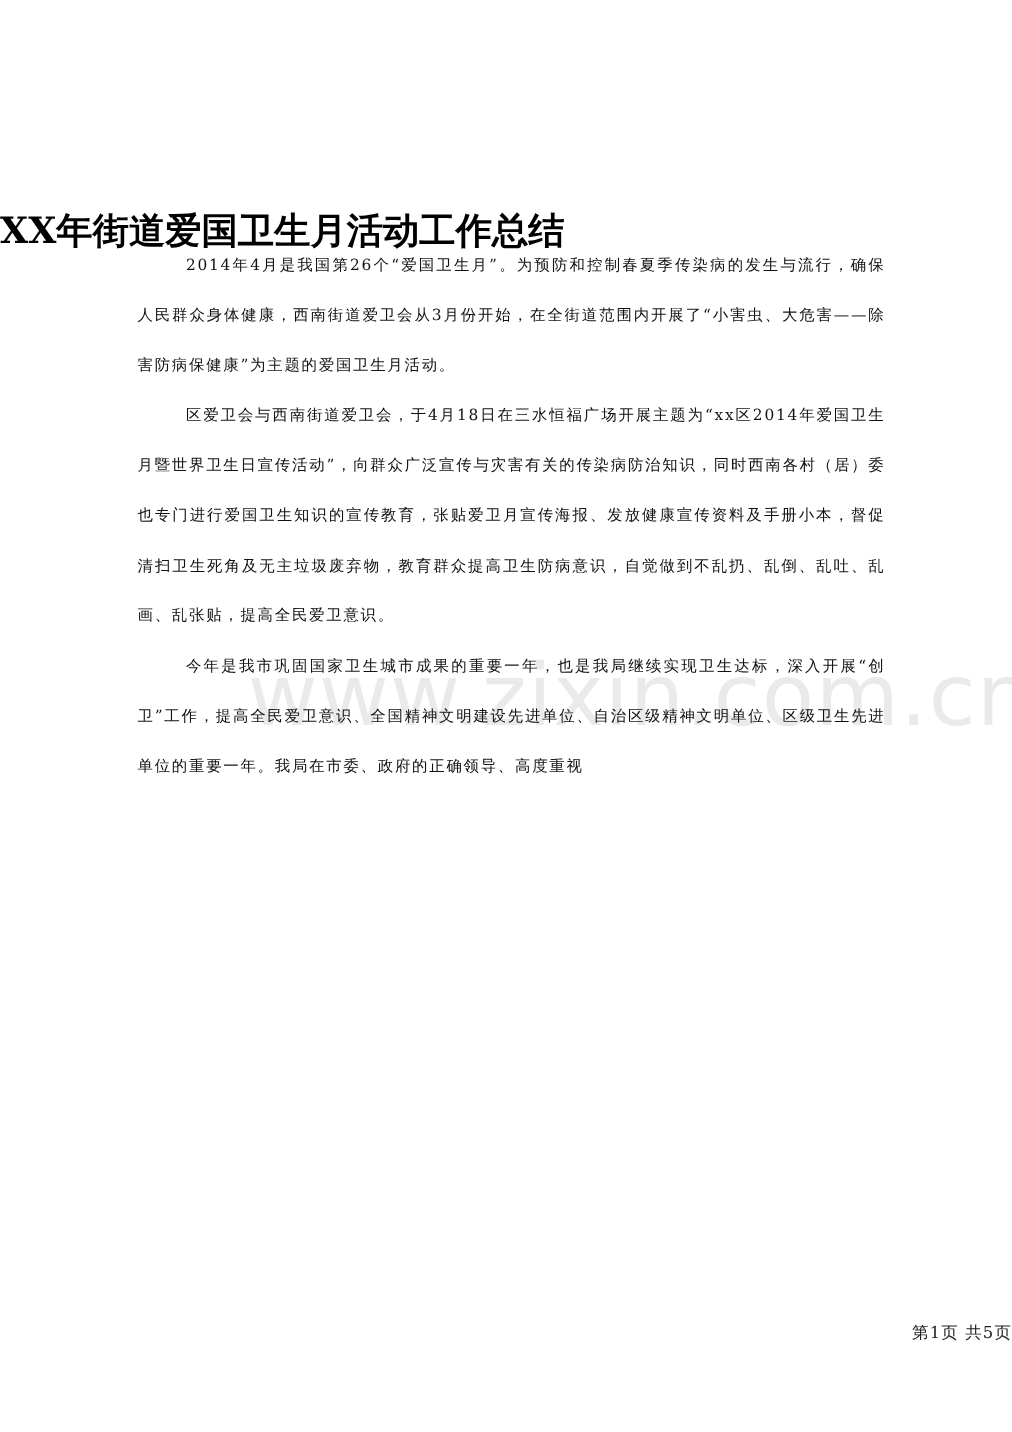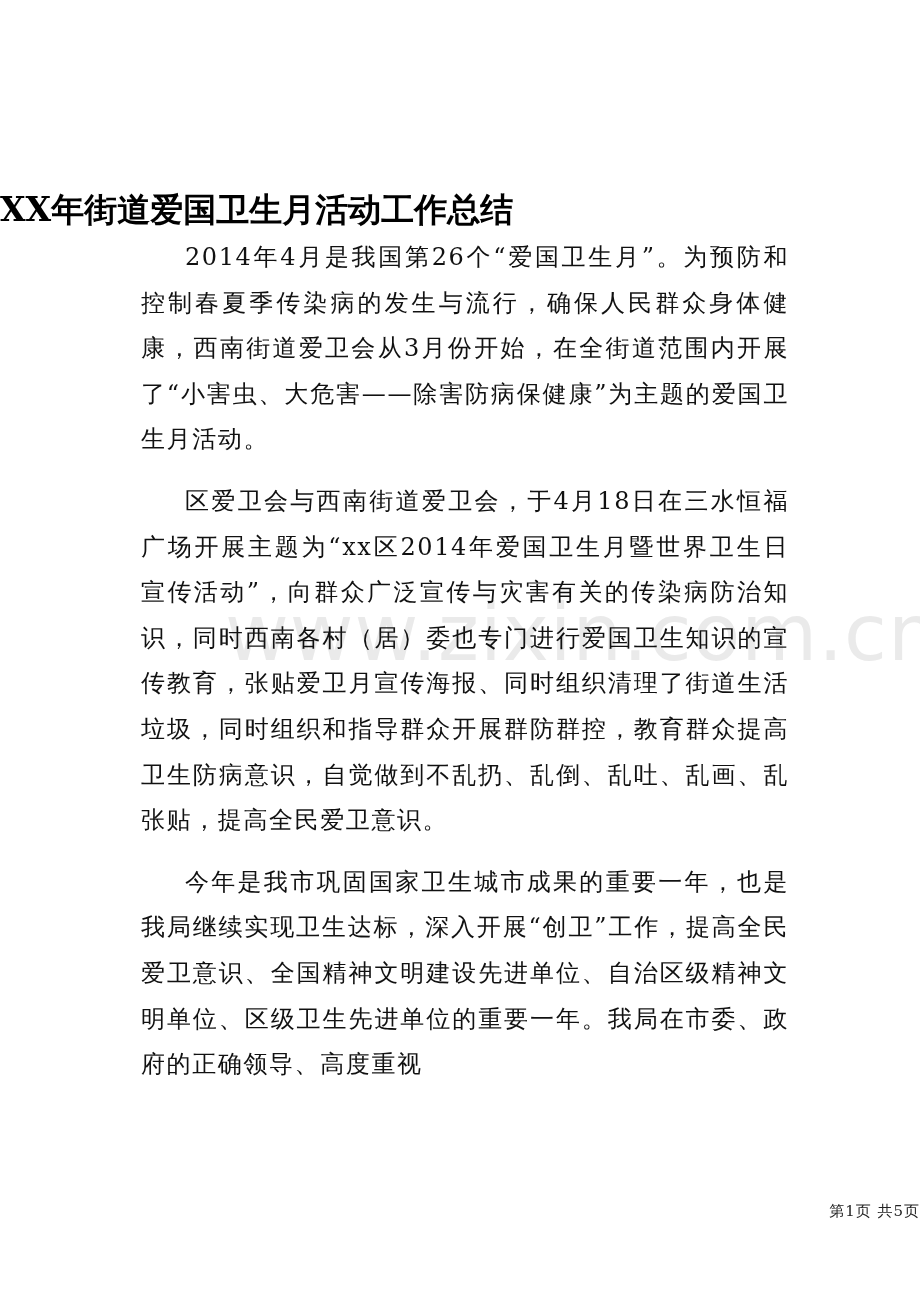--- a/index.html
+++ b/index.html
@@ -33,22 +33,22 @@
       color: #000000;
       font-family: "DejaVu Serif", "Liberation Serif", serif;
     }
     .body-text {
       position: absolute;
       left: 125px;
       top: 219px;
       width: 680px;
     }
     .para {
-      margin: 16px;
-      font-size: 24px;
+      margin: 0;
+      font-size: 14px;
       line-height: 45.6px;
       text-indent: 44px;
       text-align: justify;
       text-align-last: left;
       letter-spacing: 1.6px;
       color: #111111;
     }
     .para.short {
       text-indent: 44px;
     }
@@ -80,19 +80,19 @@
 <body>
 
 <div class="page">
 
   <div class="watermark">www.zixin.com.cn</div>
 
   <h1 class="title">XX年街道爱国卫生月活动工作总结</h1>
 
   <div class="body-text">
     <p class="para">2014年4月是我国第26个“爱国卫生月”。为预防和控制春夏季传染病的发生与流行，确保人民群众身体健康，西南街道爱卫会从3月份开始，在全街道范围内开展了“小害虫、大危害——除害防病保健康”为主题的爱国卫生月活动。</p>
-    <p class="para">区爱卫会与西南街道爱卫会，于4月18日在三水恒福广场开展主题为“xx区2014年爱国卫生月暨世界卫生日宣传活动”，向群众广泛宣传与灾害有关的传染病防治知识，同时西南各村（居）委也专门进行爱国卫生知识的宣传教育，张贴爱卫月宣传海报、同时组织清理了街道生活垃圾，同时组织和指导群众开展群防群控，教育群众提高卫生防病意识，自觉做到不乱扔、乱倒、乱吐、乱画、乱张贴，提高全民爱卫意识。</p>
+    <p class="para">区爱卫会与西南街道爱卫会，于4月18日在三水恒福广场开展主题为“xx区2014年爱国卫生月暨世界卫生日宣传活动”，向群众广泛宣传与灾害有关的传染病防治知识，同时西南各村（居）委也专门进行爱国卫生知识的宣传教育，张贴爱卫月宣传海报、发放健康宣传资料及手册小本，督促清扫卫生死角及无主垃圾废弃物，教育群众提高卫生防病意识，自觉做到不乱扔、乱倒、乱吐、乱画、乱张贴，提高全民爱卫意识。</p>
     <p class="para">今年是我市巩固国家卫生城市成果的重要一年，也是我局继续实现卫生达标，深入开展“创卫”工作，提高全民爱卫意识、全国精神文明建设先进单位、自治区级精神文明单位、区级卫生先进单位的重要一年。我局在市委、政府的正确领导、高度重视</p>
   </div>
 
   <div class="footer">第1页 共5页</div>
 
 </div>
 
 </body></html>

